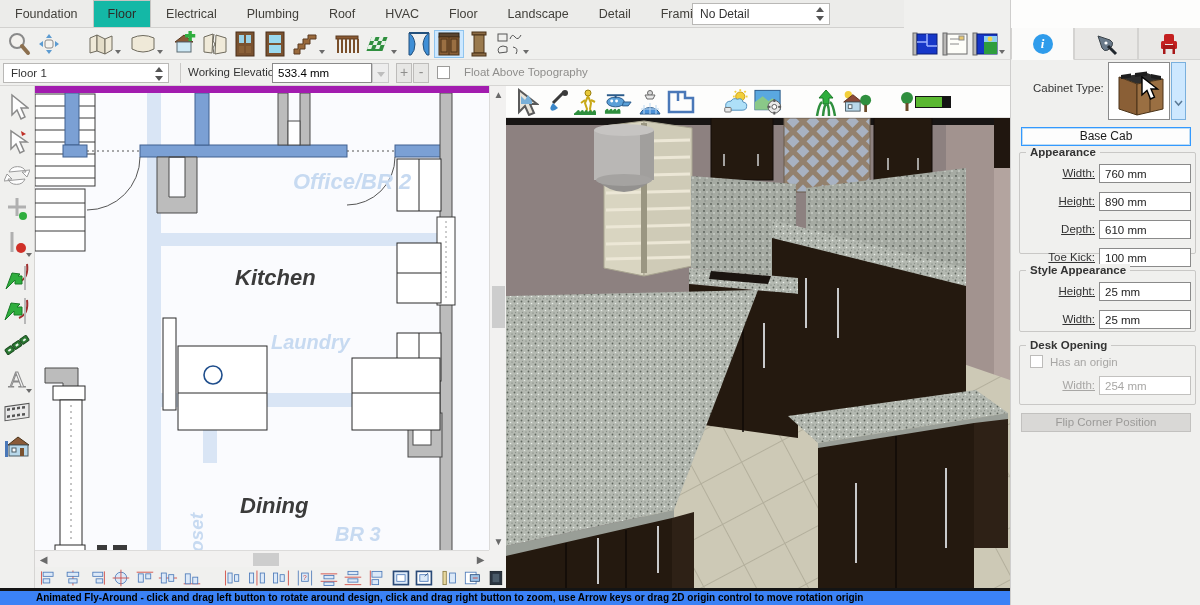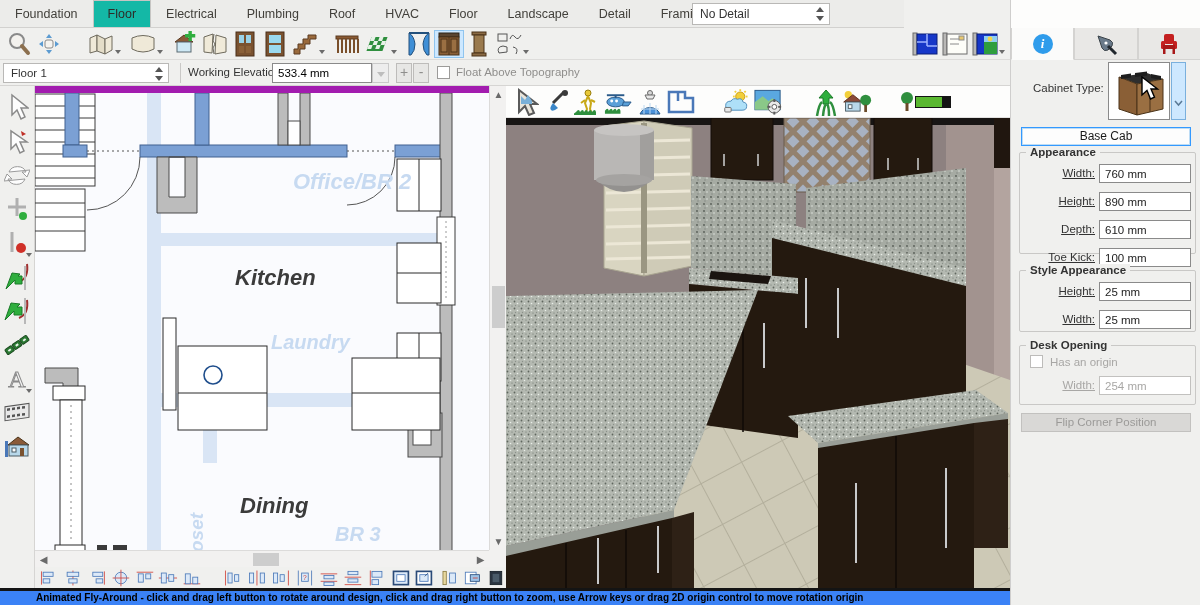--- a/index.html
+++ b/index.html
@@ -37,21 +37,21 @@
               border:1px solid #b9b8b6; line-height:18px; padding-left:7px; }
   .vsep { position:absolute; left:180px; top:3px; width:1px; height:20px; background:#c9c8c6; }
   .we-label { position:absolute; left:188px; top:6px; }
   .we-input { position:absolute; left:272px; top:3px; width:100px; height:20px; border:1px solid #8a8a8a;
               font-size:11.5px; font-family:"Liberation Sans",sans-serif; padding-left:5px; background:#fff; }
   .we-drop { position:absolute; left:372px; top:3px; width:17px; height:20px; background:#ededed; border:1px solid #c9c9c9; }
   .we-drop i { position:absolute; left:4px; top:8px; width:0; height:0; border-left:4px solid transparent; border-right:4px solid transparent; border-top:5px solid #bdbdbd; }
   .pm { position:absolute; top:3px; width:16px; height:20px; background:#e7e7e5; border:1px solid #bdbcba;
         color:#8f8f8d; font-size:14px; line-height:17px; text-align:center; }
   .chk { position:absolute; width:13px; height:13px; background:#fff; border:1px solid #9c9b99; top:6px; }
-  .chklab { position:absolute; top:6px; color:#8f8e8c; }
+  .chklab { position:absolute; top:6px; color:#8f8e8c;margin-left:8px; }
 
   
   .lefttools { position:absolute; left:0; top:86px; width:35px; height:504px; background:#f0f0ee;
                border-right:1px solid #d6d5d3; display:flex; flex-direction:column; align-items:center; padding-top:4px; }
   .lt { width:32px; height:34px; display:flex; align-items:center; justify-content:center; position:relative; }
   .lt .dd { position:absolute; right:1px; bottom:3px; width:0; height:0;
             border-left:3px solid transparent; border-right:3px solid transparent; border-top:4px solid #6b6b6b; }
 
   
   .plan { position:absolute; left:35px; top:86px; width:454px; height:464px; background:#fafbfe;

